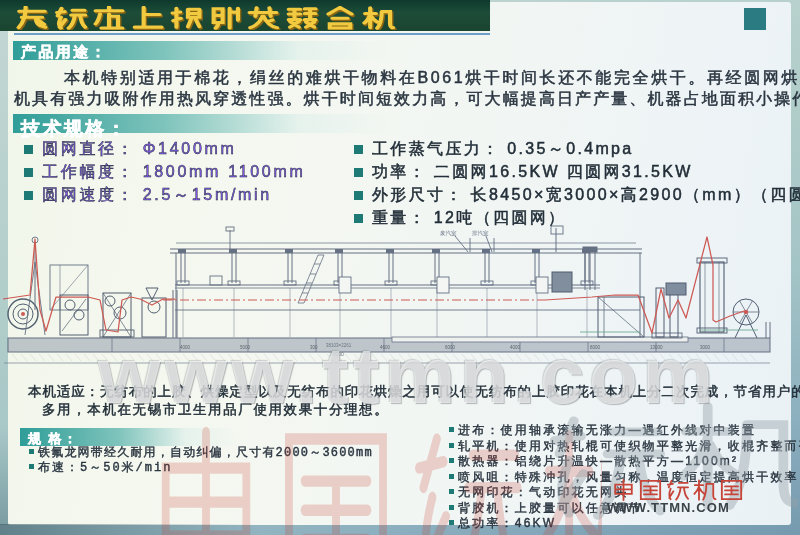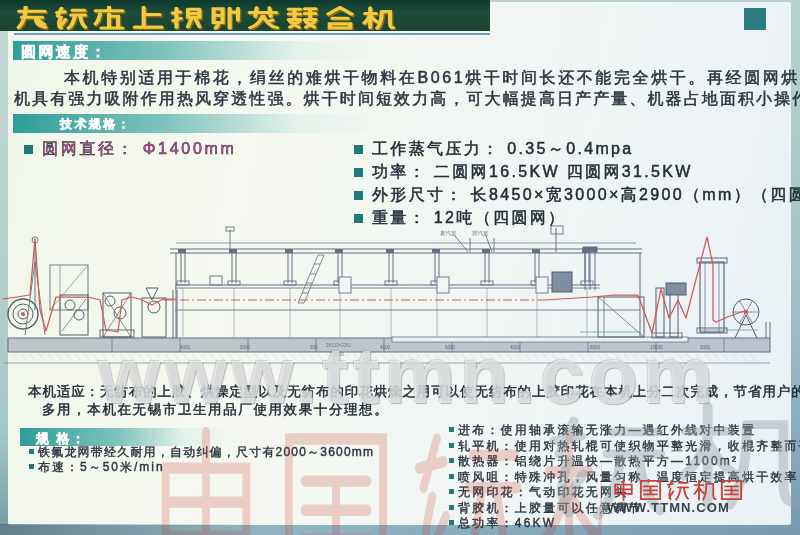--- a/index.html
+++ b/index.html
@@ -73,32 +73,34 @@
     <use href="#c8" transform="translate(309.2,1.5) scale(0.32,0.235)" fill="none" stroke="#8a6614" stroke-width="14" stroke-linecap="round"></use>
     <use href="#c8" transform="translate(308.0,0) scale(0.32,0.235)" fill="none" stroke="#f2ca40" stroke-width="13" stroke-linecap="round"></use>
     <use href="#c9" transform="translate(347.7,1.5) scale(0.32,0.235)" fill="none" stroke="#8a6614" stroke-width="14" stroke-linecap="round"></use>
     <use href="#c9" transform="translate(346.5,0) scale(0.32,0.235)" fill="none" stroke="#f2ca40" stroke-width="13" stroke-linecap="round"></use>
   </svg>
 
 <div class="abs" style="left:744px;top:8px;width:22px;height:22px;background:#2a7c82;"></div>
 
 <div class="abs" style="left:13px;top:41px;width:380px;height:19px;
   background:linear-gradient(90deg,#2f9d98,#7fc4bc 40%,rgba(220,238,234,0.6) 75%,rgba(238,244,240,0));"></div>
-<div class="abs" style="left:21px;top:43px;color:#fff;font-size:15px;font-weight:bold;letter-spacing:2.4px;-webkit-text-stroke:0.5px #fff;">圆网速度：</div>
+<div class="abs" style="left:21px;top:43px;color:#fff;font-size:15px;font-weight:bold;letter-spacing:2.4px;-webkit-text-stroke:0.5px #fff;">产品用途：</div>
 
 <div class="abs" style="left:64px;top:68px;font-size:16px;color:#2a3540;-webkit-text-stroke:0.5px #2a3540;letter-spacing:2.6px;white-space:nowrap;">本机特别适用于棉花，绢丝的难烘干物料在B061烘干时间长还不能完全烘干。再经圆网烘燥机，因圆网烘燥</div>
 
 <div class="abs" style="left:14px;top:89px;font-size:16px;color:#2a3540;-webkit-text-stroke:0.5px #2a3540;letter-spacing:2.1px;white-space:nowrap;">机具有强力吸附作用热风穿透性强。烘干时间短效力高，可大幅提高日产产量、机器占地面积小操作连续性等优点。</div>
 
 <div class="abs" style="left:13px;top:114px;width:380px;height:19px;
   background:linear-gradient(90deg,#2f9d98,#7fc4bc 40%,rgba(220,238,234,0.6) 75%,rgba(238,244,240,0));"></div>
-<div class="abs" style="left:21px;top:116px;color:#fff;font-size:12px;font-weight:bold;letter-spacing:2.4px;margin-left:39px;-webkit-text-stroke:0.5px #fff;">技术规格：</div>
-
-<div class="abs" style="left:24px;top:139px;font-size:16px;color:#ec4899;-webkit-text-stroke:0.5px #222e38;letter-spacing:2.7px;white-space:nowrap;">
+<div class="abs" style="left:21px;top:116px;color:#fff;font-size:19px;font-weight:bold;letter-spacing:2.4px;-webkit-text-stroke:0.5px #fff;">技术规格：</div>
+
+<div class="abs" style="left:24px;top:139px;font-size:16px;color:#8b5cf6;-webkit-text-stroke:0.5px #222e38;letter-spacing:2.7px;white-space:nowrap;">
   <div style="height:23px"><span style="display:inline-block;width:9px;height:9px;background:#1d7a74;margin-right:9px;"></span>圆网直径： Φ1400mm</div>
+  <div style="height:23px"><span style="display:inline-block;width:9px;height:9px;background:#1d7a74;margin-right:9px;"></span>工作幅度： 1800mm  1100mm</div>
+  <div style="height:23px"><span style="display:inline-block;width:9px;height:9px;background:#1d7a74;margin-right:9px;"></span>圆网速度： 2.5～15m/min</div>
 </div>
 
 <div class="abs" style="left:354px;top:139px;font-size:16px;color:#222e38;-webkit-text-stroke:0.5px #222e38;letter-spacing:2.35px;white-space:nowrap;">
   <div style="height:23px"><span style="display:inline-block;width:9px;height:9px;background:#1d7a74;margin-right:9px;"></span>工作蒸气压力： 0.35～0.4mpa</div>
   <div style="height:23px"><span style="display:inline-block;width:9px;height:9px;background:#1d7a74;margin-right:9px;"></span>功率： 二圆网16.5KW  四圆网31.5KW</div>
   <div style="height:23px"><span style="display:inline-block;width:9px;height:9px;background:#1d7a74;margin-right:9px;"></span>外形尺寸： 长8450×宽3000×高2900（mm）（四圆网）</div>
   <div style="height:23px"><span style="display:inline-block;width:9px;height:9px;background:#1d7a74;margin-right:9px;"></span>重量： 12吨（四圆网）</div>
 </div>
 
 <svg id="diagram" class="abs" style="left:0;top:225px;opacity:0.82" width="800" height="150" viewBox="0 0 800 150">
@@ -430,23 +432,23 @@
       <line x1="700" y1="105" x2="758" y2="105"></line>
     </g>
   </svg>
 
 <div class="abs" style="left:28px;top:383px;font-size:13.5px;color:#222e38;-webkit-text-stroke:0.45px #222e38;letter-spacing:0.9px;white-space:nowrap;">本机适应：无纺布的上胶、烘燥定型以及无纺布的印花烘燥之用可以使无纺布的上胶印花在本机上分二次完成，节省用户的设备成本投入，一机</div>
 
 <div class="abs" style="left:42px;top:401px;font-size:13.5px;color:#222e38;-webkit-text-stroke:0.45px #222e38;letter-spacing:1.6px;white-space:nowrap;">多用，本机在无锡市卫生用品厂使用效果十分理想。</div>
 
 <div class="abs" style="left:20px;top:428px;width:220px;height:18px;
   background:linear-gradient(90deg,#2f9d98,#7fc4bc 45%,rgba(220,238,234,0.6) 75%,rgba(238,244,240,0));"></div>
-<div class="abs" style="left:36px;top:430px;color:#fff;font-size:13px;font-weight:bold;letter-spacing:2px;-webkit-text-stroke:0.5px #fff;">规 格：</div>
-
-<div class="abs" style="left:29px;top:444px;font-size:12px;color:#2a3540;-webkit-text-stroke:0.4px #2a3540;letter-spacing:2px;white-space:nowrap;">
+<div class="abs" style="left:28px;top:430px;color:#fff;font-size:13px;font-weight:bold;letter-spacing:2px;-webkit-text-stroke:0.5px #fff;">规 格：</div>
+
+<div class="abs" style="left:29px;top:444px;font-size:12px;color:#2a3540;-webkit-text-stroke:0.4px #2a3540;letter-spacing:2px;white-space:nowrap;font-family:Liberation Mono, monospace;">
   <div style="height:15px;letter-spacing:1.2px"><span style="display:inline-block;width:5px;height:5px;background:#1d7a74;margin:0 4px 2px 0;"></span>铁氟龙网带经久耐用，自动纠偏，尺寸有2000～3600mm</div>
   <div style="height:15px"><span style="display:inline-block;width:5px;height:5px;background:#1d7a74;margin:0 4px 2px 0;"></span>布速：5～50米/min</div>
 </div>
 
 <div class="abs" style="left:449px;top:422px;font-size:12px;color:#2a3540;-webkit-text-stroke:0.4px #2a3540;letter-spacing:2.2px;white-space:nowrap;">
   <div style="height:15.5px"><span style="display:inline-block;width:5px;height:5px;background:#1d7a74;margin:0 4px 2px 0;"></span>进布：使用轴承滚输无涨力—遇红外线对中装置</div>
   <div style="height:15.5px"><span style="display:inline-block;width:5px;height:5px;background:#1d7a74;margin:0 4px 2px 0;"></span>轧平机：使用对热轧棍可使织物平整光滑，收棍齐整而平</div>
   <div style="height:15.5px"><span style="display:inline-block;width:5px;height:5px;background:#1d7a74;margin:0 4px 2px 0;"></span>散热器：铝绕片升温快—散热平方—1100m²</div>
   <div style="height:15.5px"><span style="display:inline-block;width:5px;height:5px;background:#1d7a74;margin:0 4px 2px 0;"></span>喷风咀：特殊冲孔，风量匀称，温度恒定提高烘干效率</div>
   <div style="height:15.5px"><span style="display:inline-block;width:5px;height:5px;background:#1d7a74;margin:0 4px 2px 0;"></span>无网印花：气动印花无网头</div>

